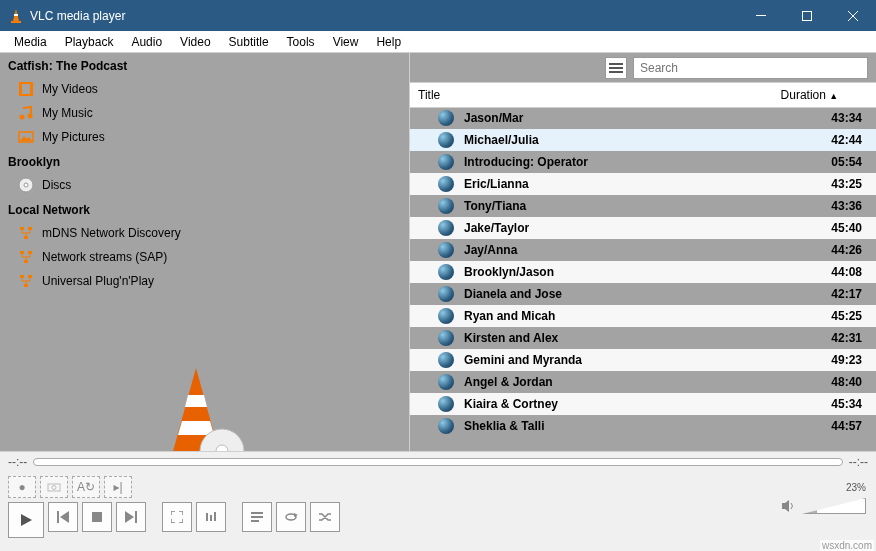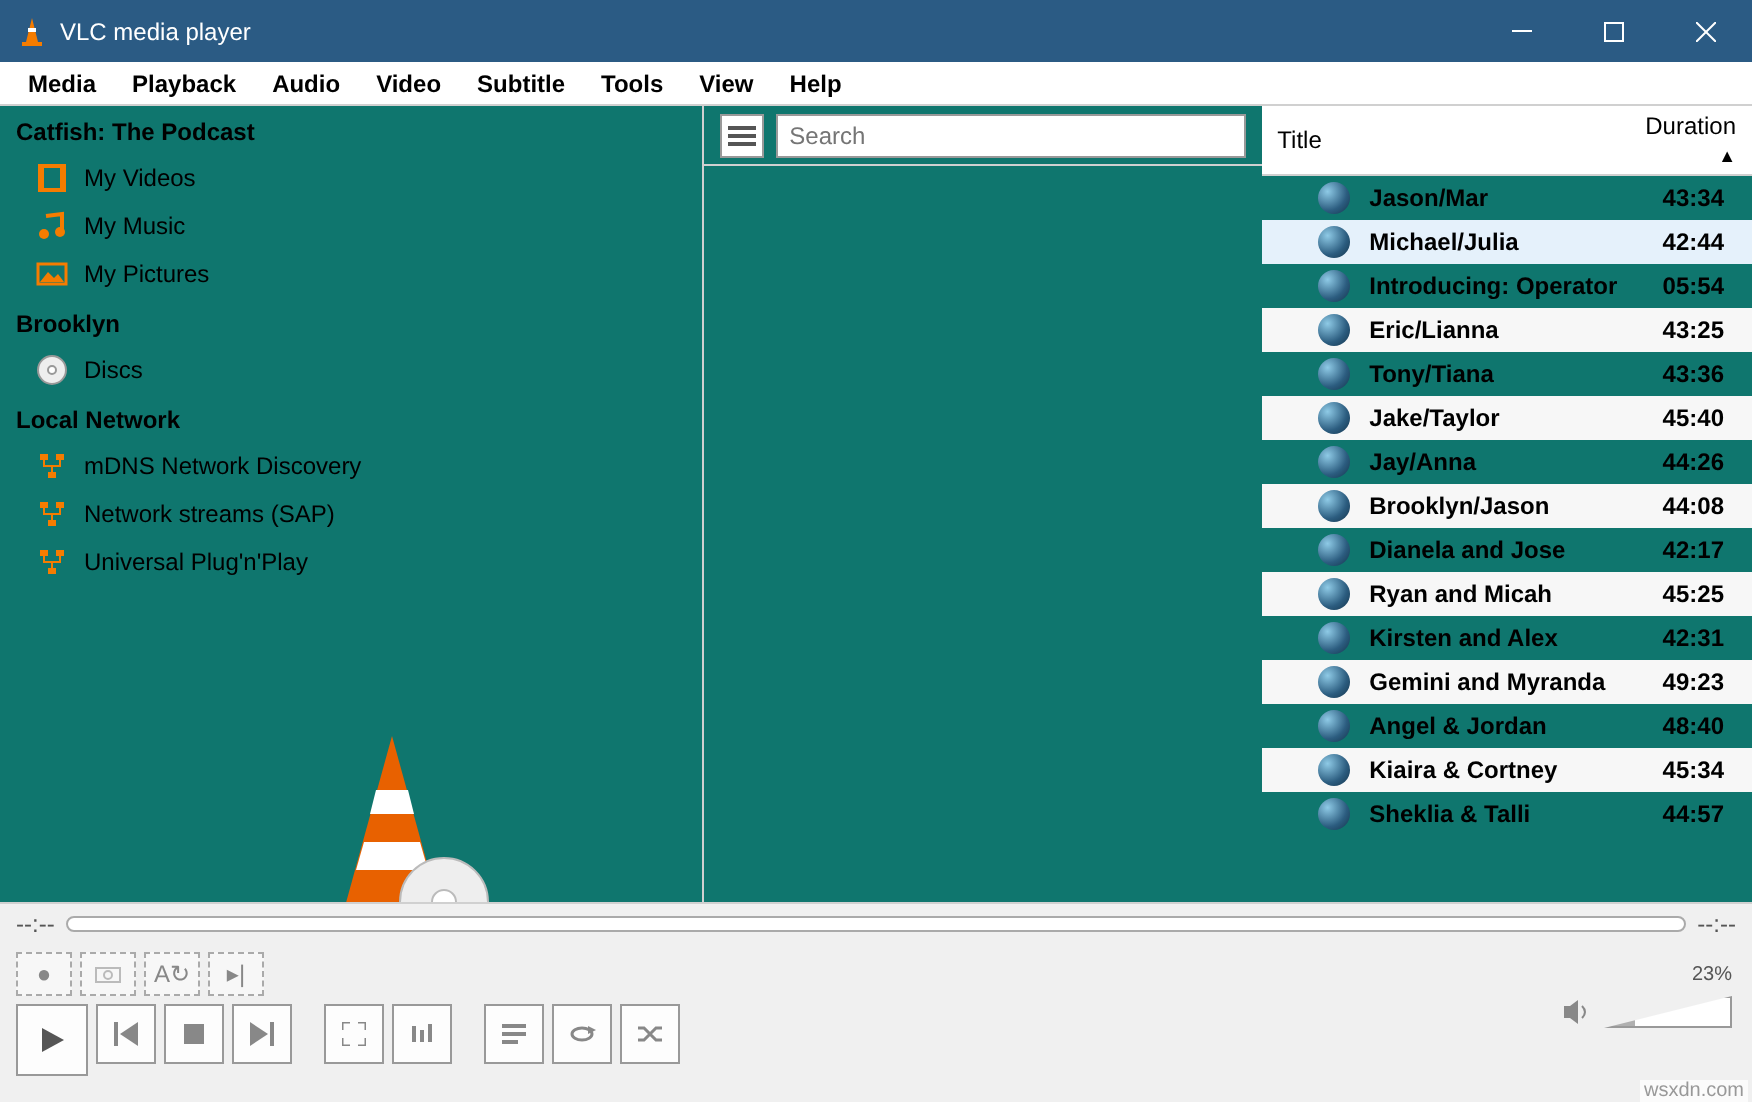--- a/index.html
+++ b/index.html
@@ -6,39 +6,39 @@
   body { width:876px; height:551px; background:#f0f0f0; overflow:hidden; position:relative; }
 
   
   .titlebar { height:31px; background:#2b5b84; color:#fff; display:flex; align-items:center; padding:0 0 0 8px;}
   .titlebar .cone { width:16px; height:16px; margin-right:6px; }
   .titlebar .title { flex:1; }
   .wbtn { width:46px; height:31px; display:flex; align-items:center; justify-content:center; color:#fff; }
 
   
   .menubar { height:22px; background:#fff; border-bottom:1px solid #d0d0d0; display:flex; align-items:center; padding:0 6px; gap:2px;}
-  .menubar span { padding:2px 8px;font-weight:bold; }
-
-  
-  .body { height:399px; display:flex; background:#0f766e; border-bottom:1px solid #d0d0d0;}
+  .menubar span { padding:2px 8px; }
+
+  
+  .body { height:399px; display:flex; background:#a3a3a3; border-bottom:1px solid #d0d0d0;}
   .sidebar { width:410px; border-right:1px solid #d0d0d0; height:100%; overflow:hidden; position:relative;}
   .sidebar .heading { font-weight:600; padding:6px 8px 4px 8px;}
   .srow { display:flex; align-items:center; gap:8px; padding:3px 8px 3px 18px; height:24px;}
   .srow .ico{ width:16px; height:16px; }
   .cone-img { width:120px; position:absolute; left:136px; top:310px;}
 
-  .main { flex:1; display:flex; flex-direction:row; position:relative;}
+  .main { flex:1; display:flex; flex-direction:column; position:relative;}
   .toolbar { height:30px; display:flex; align-items:center; justify-content:flex-end; padding:0 8px; gap:6px; border-bottom:1px solid #d0d0d0;}
   .toolbar .iconbtn{ width:22px;height:22px;border:1px solid #999;display:flex;align-items:center;justify-content:center;background:#fff;}
   .toolbar input{ flex:0 0 235px; height:22px; border:1px solid #999; padding:0 6px;}
 
   .list { flex:1; overflow-y:auto; overflow-x:scroll; }
   table{ width:100%; border-collapse:collapse; }
   thead th{ text-align:left; font-weight:400; padding:3px 8px; border-bottom:1px solid #d0d0d0; background:#fff; position:sticky; top:0; height:24px;}
-  th.dur{ text-align:right; }
+  th.dur{ text-align:center; }
   tbody tr{ height:22px;font-weight:bold;}
   tbody tr:nth-child(even){ background:#f7f7f7;}
   tbody tr.sel{ background:#e5f1fb !important;}
   td.title-cell{ padding:0 6px 0 28px; white-space:nowrap;}
   td.dur-cell{ padding:0 14px 0 0; text-align:right; white-space:nowrap;}
   .globe{ display:inline-block; width:16px;height:16px; border-radius:50%; background:radial-gradient(circle at 30% 30%,#8ecae6,#2c5d80 60%,#13334a); margin-right:10px; vertical-align:-4px;}
 
   
   .seek { height:20px; display:flex; align-items:center; padding:0 8px; gap:6px; background:#f0f0f0;}
   .seek .time{ color:#555;}

